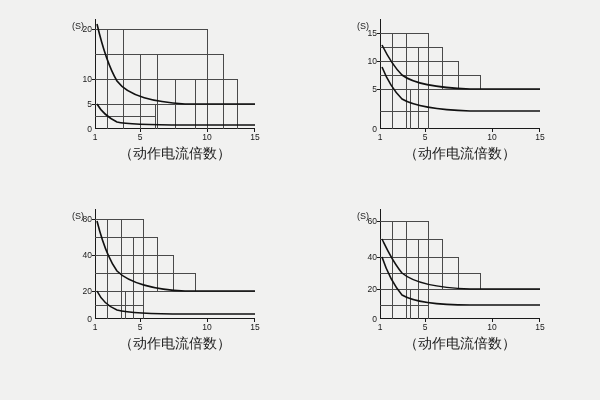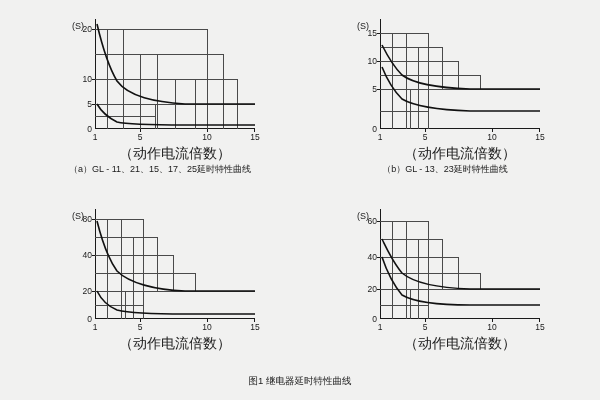--- a/index.html
+++ b/index.html
@@ -182,21 +182,20 @@
       <div class="xtick-mark" style="left:112px;"></div>
       <div class="xtick" style="left:160px;">15</div>
       <div class="xtick-mark" style="left:159px;"></div>
 
       <svg class="curve-svg" viewBox="0 0 160 110" preserveAspectRatio="none">
         <path d="M2,5 C6,22 12,45 22,62 C34,78 60,83 90,85 L160,85" fill="none" stroke="#111" stroke-width="1.6"></path>
         <path d="M2,85 C6,92 12,98 22,103 C34,106 60,106 90,106 L160,106" fill="none" stroke="#111" stroke-width="1.6"></path>
       </svg>
     </div>
     <div class="xaxis-title">（动作电流倍数）</div>
-    <div class="panel-caption">（a）GL - 11、21、15、17、25延时特性曲线</div>
   </div>
 
   <div class="panel panel-b">
     <div class="unit-label">(S)</div>
     <div class="plot">
       <div class="axis-v"></div>
       <div class="axis-h"></div>
 
       <div class="grid-line-h" style="top:14px; width:48px;"></div>
       <div class="grid-line-h" style="top:28px; width:62px;"></div>
@@ -229,21 +228,20 @@
       <div class="xtick-mark" style="left:112px;"></div>
       <div class="xtick" style="left:160px;">15</div>
       <div class="xtick-mark" style="left:159px;"></div>
 
       <svg class="curve-svg" viewBox="0 0 160 110" preserveAspectRatio="none">
         <path d="M2,26 C6,34 12,46 22,56 C34,65 60,69 90,70 L160,70" fill="none" stroke="#111" stroke-width="1.6"></path>
         <path d="M2,48 C6,58 12,70 22,80 C34,87 60,91 90,92 L160,92" fill="none" stroke="#111" stroke-width="1.6"></path>
       </svg>
     </div>
     <div class="xaxis-title">（动作电流倍数）</div>
-    <div class="panel-caption">（b）GL - 13、23延时特性曲线</div>
   </div>
 
   <div class="panel panel-c">
     <div class="unit-label">(S)</div>
     <div class="plot">
       <div class="axis-v"></div>
       <div class="axis-h"></div>
 
       <div class="grid-line-h" style="top:10px; width:48px;"></div>
       <div class="grid-line-h" style="top:28px; width:62px;"></div>
@@ -324,14 +322,13 @@
       <div class="xtick-mark" style="left:159px;"></div>
 
       <svg class="curve-svg" viewBox="0 0 160 110" preserveAspectRatio="none">
         <path d="M2,30 C6,38 12,52 22,64 C34,74 60,79 90,80 L160,80" fill="none" stroke="#111" stroke-width="1.6"></path>
         <path d="M2,48 C6,60 12,74 22,86 C34,93 60,96 90,96 L160,96" fill="none" stroke="#111" stroke-width="1.6"></path>
       </svg>
     </div>
     <div class="xaxis-title">（动作电流倍数）</div>
   </div>
 
-  <div class="fig-caption">图1 继电器延时特性曲线</div>
 </div>
 
 </body></html>

